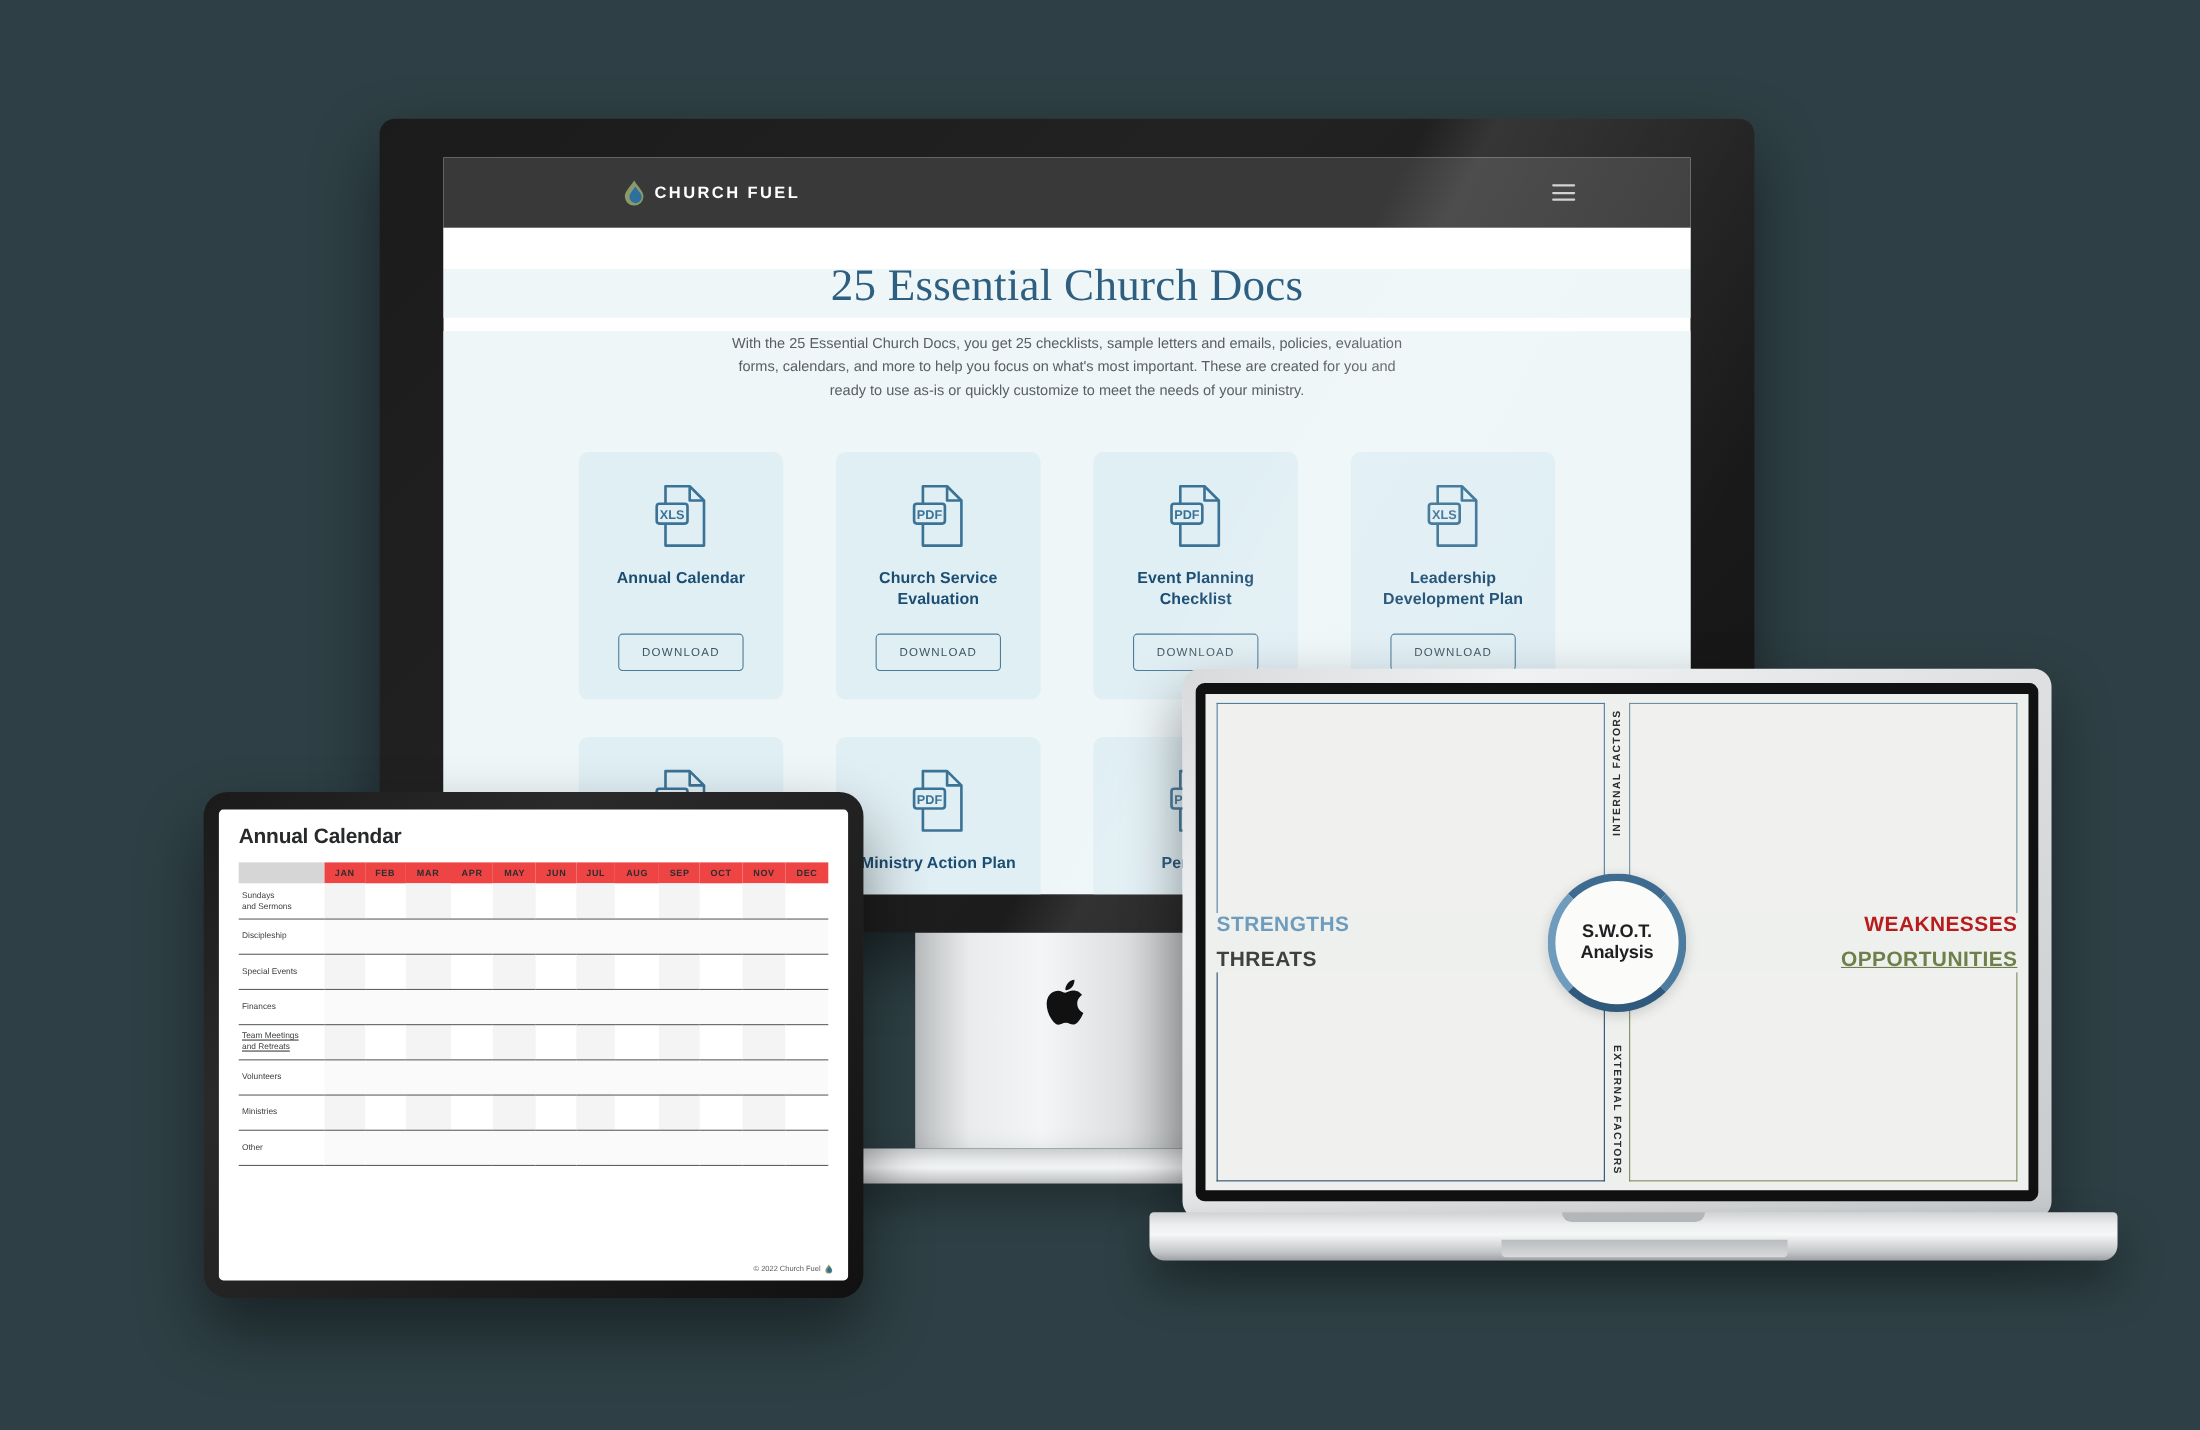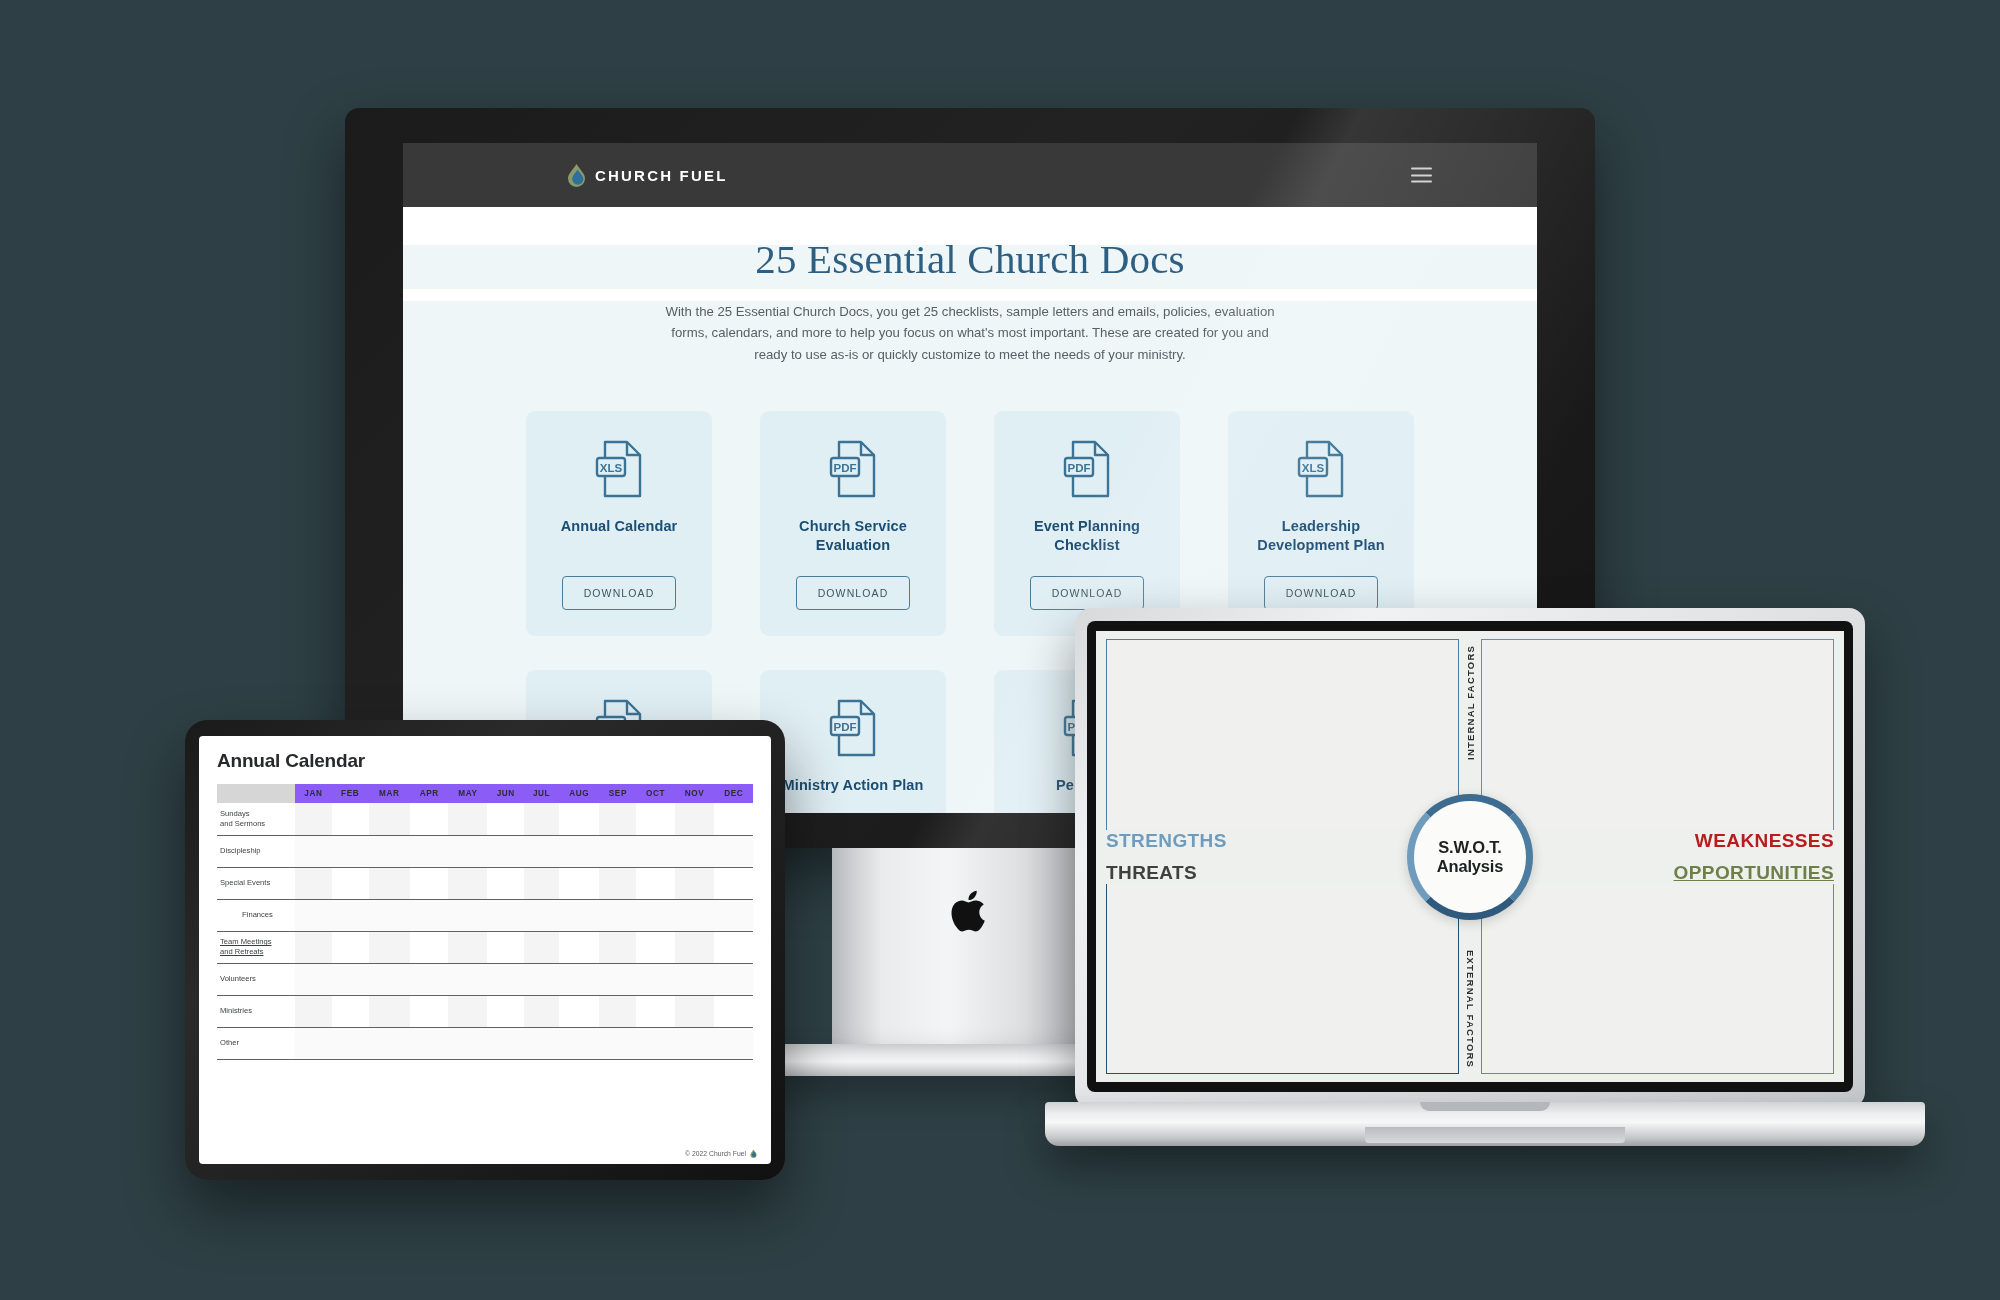--- a/index.html
+++ b/index.html
@@ -104,21 +104,21 @@
     padding: 16px 14px;
   }
   .tablet-screen {
     width: 100%; height: 100%; background:#fff; border-radius: 4px;
     overflow: hidden; padding: 14px 18px 8px;
     position: relative;
   }
   .cal-title { font-size: 19px; font-weight: 700; color:#27292b; letter-spacing:-.2px; }
   .cal-table { width: 100%; border-collapse: collapse; margin-top: 12px; }
   .cal-table th {
-    background:#8b5cf6; font-size: 8.2px; font-weight:700; color:#2b2d2f;
+    background:#ef4444; font-size: 8.2px; font-weight:700; color:#2b2d2f;
     letter-spacing:.6px; padding: 5px 0; text-align:center;
   }
   .cal-table th.rowhdr { width: 78px; background:#d6d6d6; }
   .cal-table td {
     border-bottom: 1px solid #5e6163; height: 32px; font-size: 7.6px; color:#3c3f42;
     padding-left: 3px; line-height: 1.3; vertical-align: middle;
   }
   .cal-table td.cell { border-bottom: 1px solid #5e6163; }
   .cal-table tr:nth-child(even) td.cell { background:#fafafa; }
   .cal-table td.cell.alt { background:#f4f4f4; }
@@ -418,21 +418,21 @@
             <td class="cell alt"></td>
               <td class="cell"></td>
             <td class="cell alt"></td>
               <td class="cell"></td>
             <td class="cell alt"></td>
               <td class="cell"></td>
             <td class="cell alt"></td>
               <td class="cell"></td>
           </tr>
           <tr>
-            <td style="white-space:pre-line;text-align:center;">Finances</td>
+            <td style="white-space:pre-line;">Finances</td>
             <td class="cell alt"></td>
               <td class="cell"></td>
             <td class="cell alt"></td>
               <td class="cell"></td>
             <td class="cell alt"></td>
               <td class="cell"></td>
             <td class="cell alt"></td>
               <td class="cell"></td>
             <td class="cell alt"></td>
               <td class="cell"></td>

